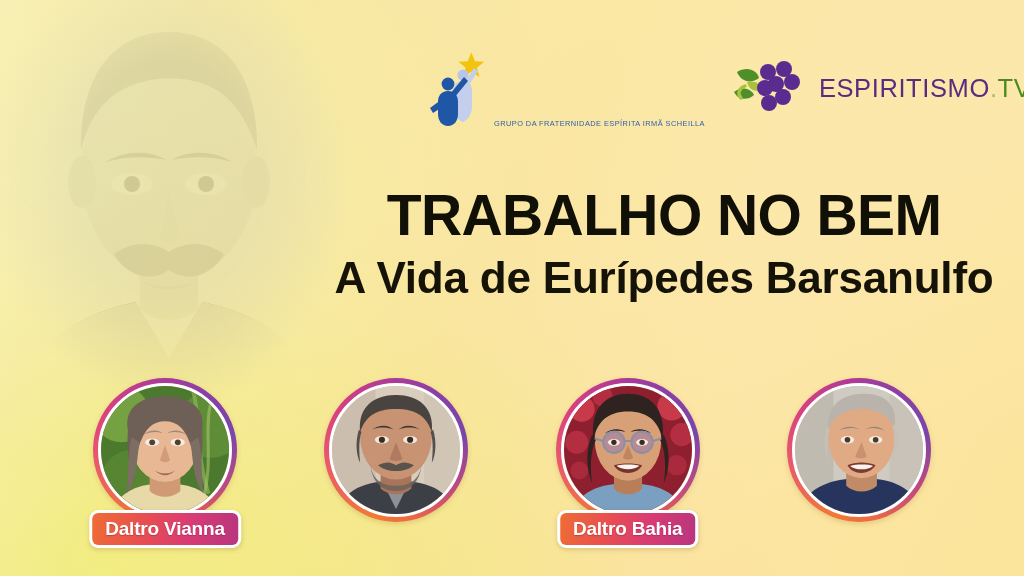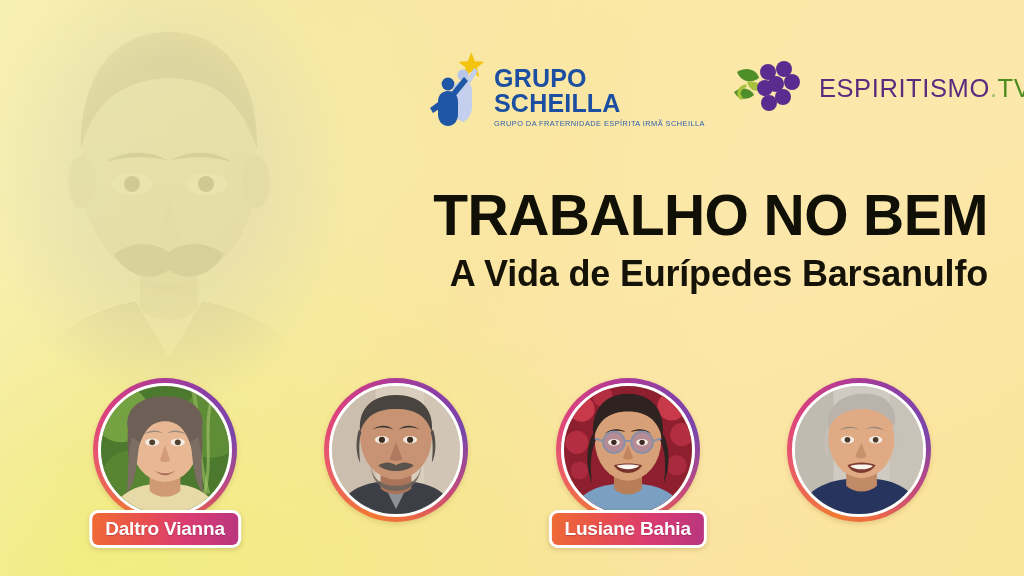--- a/index.html
+++ b/index.html
@@ -86,37 +86,37 @@
     line-height: 1;
     white-space: nowrap;
     font-family: "Liberation Sans", sans-serif;
   }
   .esp-tv { color: #4c8b1f; }
   .esp-dot { color: #9fbf6a; }
 
   
   #title-block {
     position: absolute;
-    left: 320px;
+    left: 330px;
     top: 186px;
     width: 668px;
-    text-align: right;
+    text-align: center;
   }
   #main-title {
     font-size: 57px;
     font-weight: bold;
     letter-spacing: -0.6px;
     color: #111006;
     line-height: 1.02;
     white-space: nowrap;
     font-family: "Liberation Sans", sans-serif;
   }
   #sub-title {
     margin-top: 11px;
-    font-size: 36px;
+    font-size: 44px;
     font-weight: bold;
     letter-spacing: -0.2px;
     color: #151208;
     line-height: 1.05;
     white-space: nowrap;
     font-family: "Liberation Sans", sans-serif;
   }
 
   
   #speakers {
@@ -250,21 +250,20 @@
           <path d="M 34 36 L 44 20 L 48 23 L 37 40 Z" fill="#c3cfec"></path>
           <path d="M 30 38 L 8 50 L 10 55 L 31 46 Z" fill="#c3cfec"></path>
 
           <circle cx="18" cy="36" r="6.4" fill="#1f56a6"></circle>
           <path d="M 18 43 C 25 43 28 48 28 54 L 28 66 C 28 73 24 78 18 78 C 12 78 8 73 8 66 L 8 54 C 8 48 11 43 18 43 Z" fill="#1f56a6"></path>
           <path d="M 20 46 L 34 29 L 38 33 L 24 50 Z" fill="#1f56a6"></path>
           <path d="M 15 49 L 0 60 L 3 65 L 17 56 Z" fill="#1f56a6"></path>
         </svg>
       </span>
       <span class="scheilla-words">
-        <span class="scheilla-main">GRUPO SCHEILLA</span>
         <span class="scheilla-sub" style="display:block;">GRUPO DA FRATERNIDADE ESPÍRITA IRMÃ SCHEILLA</span>
       </span>
     </div>
 
     <div class="logo-espiritismo">
       <span>
         <svg width="72" height="58" viewBox="0 0 72 58" aria-hidden="true">
 
           <path d="M 6 14 C 16 8 26 12 28 20 C 20 26 10 24 6 14 Z" fill="#4f8f2a"></path>
           <path d="M 3 34 C 10 28 20 30 23 37 C 16 43 7 42 3 34 Z" fill="#4f8f2a"></path>
@@ -407,21 +406,21 @@
             <circle cx="61" cy="44" r="2.1" fill="#3a2a20"></circle>
 
             <path d="M 50 46 L 46 56 C 48 58 52 58 54 56 Z" fill="#b87e58" opacity="0.75"></path>
 
             <path d="M 39 62 C 45 60 55 60 61 62 C 57 70 43 70 39 62 Z" fill="#77322c"></path>
             <path d="M 41 62.4 C 46 61 54 61 59 62.4 C 55 66 45 66 41 62.4 Z" fill="#fbf6ef"></path>
           </svg>
         </div>
       </div>
       <div class="name-badge">
-        <div class="name-badge-inner">Lusiane Bahia</div>
+        <div class="name-badge-inner">Daltro Bahia</div>
       </div>
     </div>
 
     <div class="speaker">
       <div class="avatar-ring">
         <div class="avatar-inner">
           <svg viewBox="0 0 100 100" preserveAspectRatio="xMidYMid slice" aria-hidden="true">
             <rect width="100" height="100" fill="#cfcac2"></rect>
             <rect x="0" y="0" width="30" height="100" fill="#b9b2a8" opacity="0.65"></rect>
             <rect x="74" y="0" width="26" height="100" fill="#c4bdb3" opacity="0.6"></rect>

